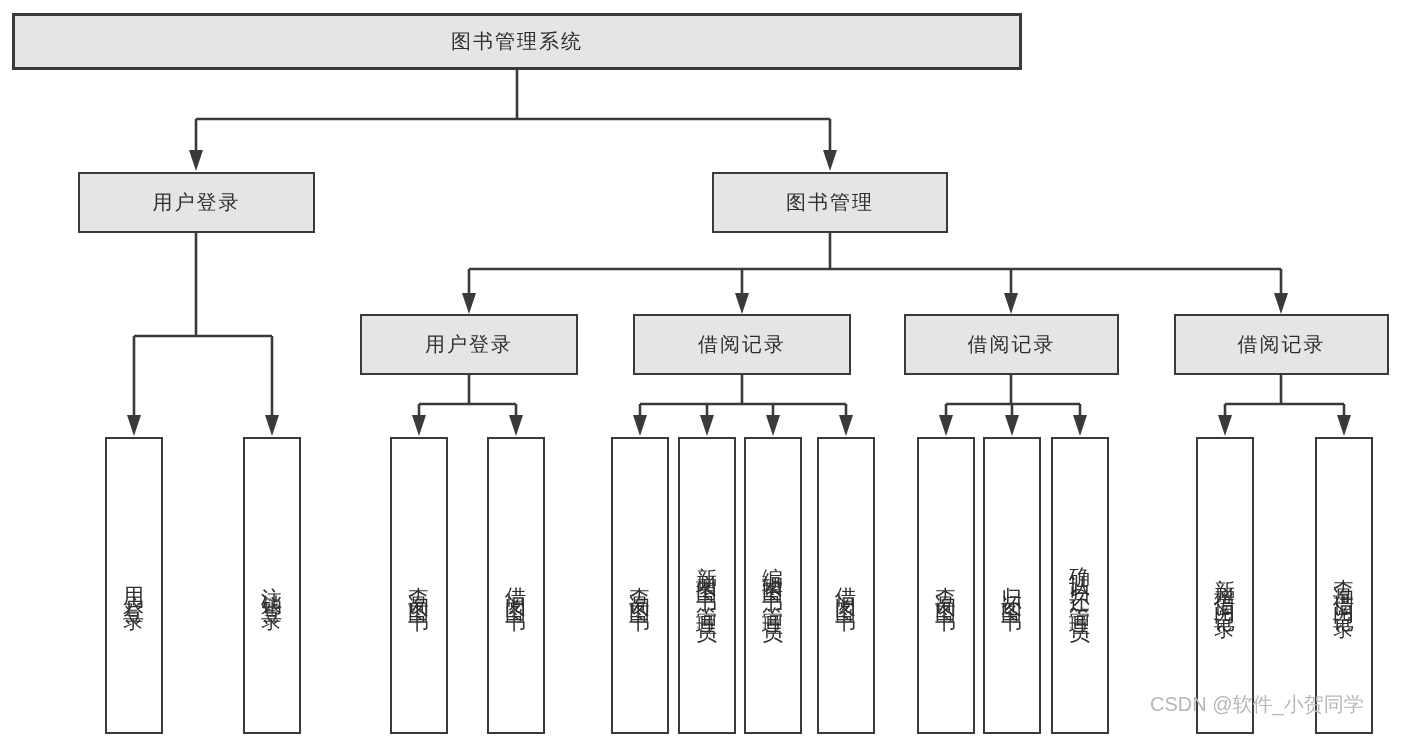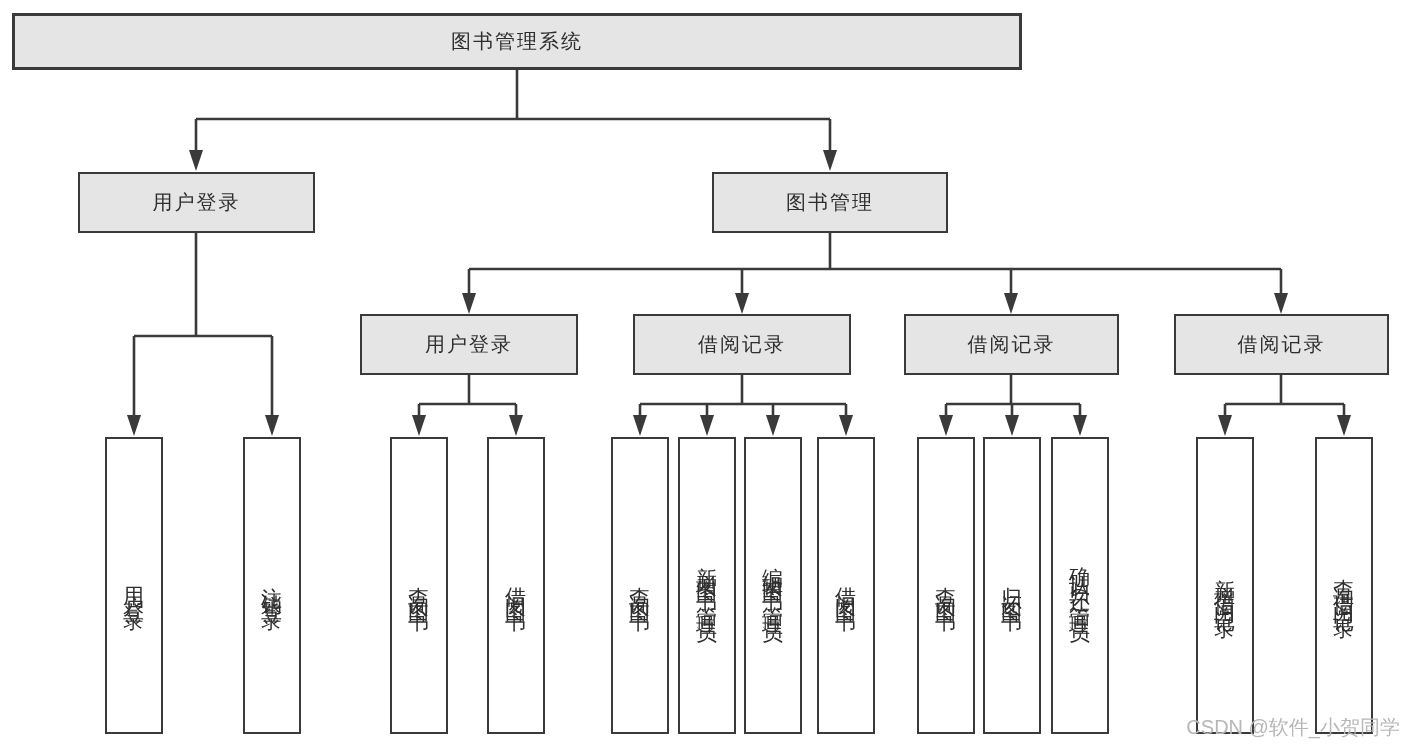--- a/index.html
+++ b/index.html
@@ -46,27 +46,26 @@
   .leaf span{
     writing-mode:vertical-rl;
     line-height:1;
     color:var(--text);
     font-size:21px;
     letter-spacing:8px;
     white-space:nowrap;
   }
   #watermark{
     position:absolute;
-    left:1150px;top:714px;
+    left:1150px;top:691px;
     width:250px;
     font-size:20px;
     color:var(--wm);
     z-index:5;
     white-space:nowrap;
-    text-align:right;
   }
 </style>
 </head>
 <body>
 
 <div id="canvas">
 
   <svg id="connectors" width="1405" height="747" xmlns="http://www.w3.org/2000/svg">
       <line x1="517" y1="70" x2="517" y2="119" stroke="#3a3a3a" stroke-width="2.6"></line>
       <line x1="196" y1="119" x2="830" y2="119" stroke="#3a3a3a" stroke-width="2.6"></line>

